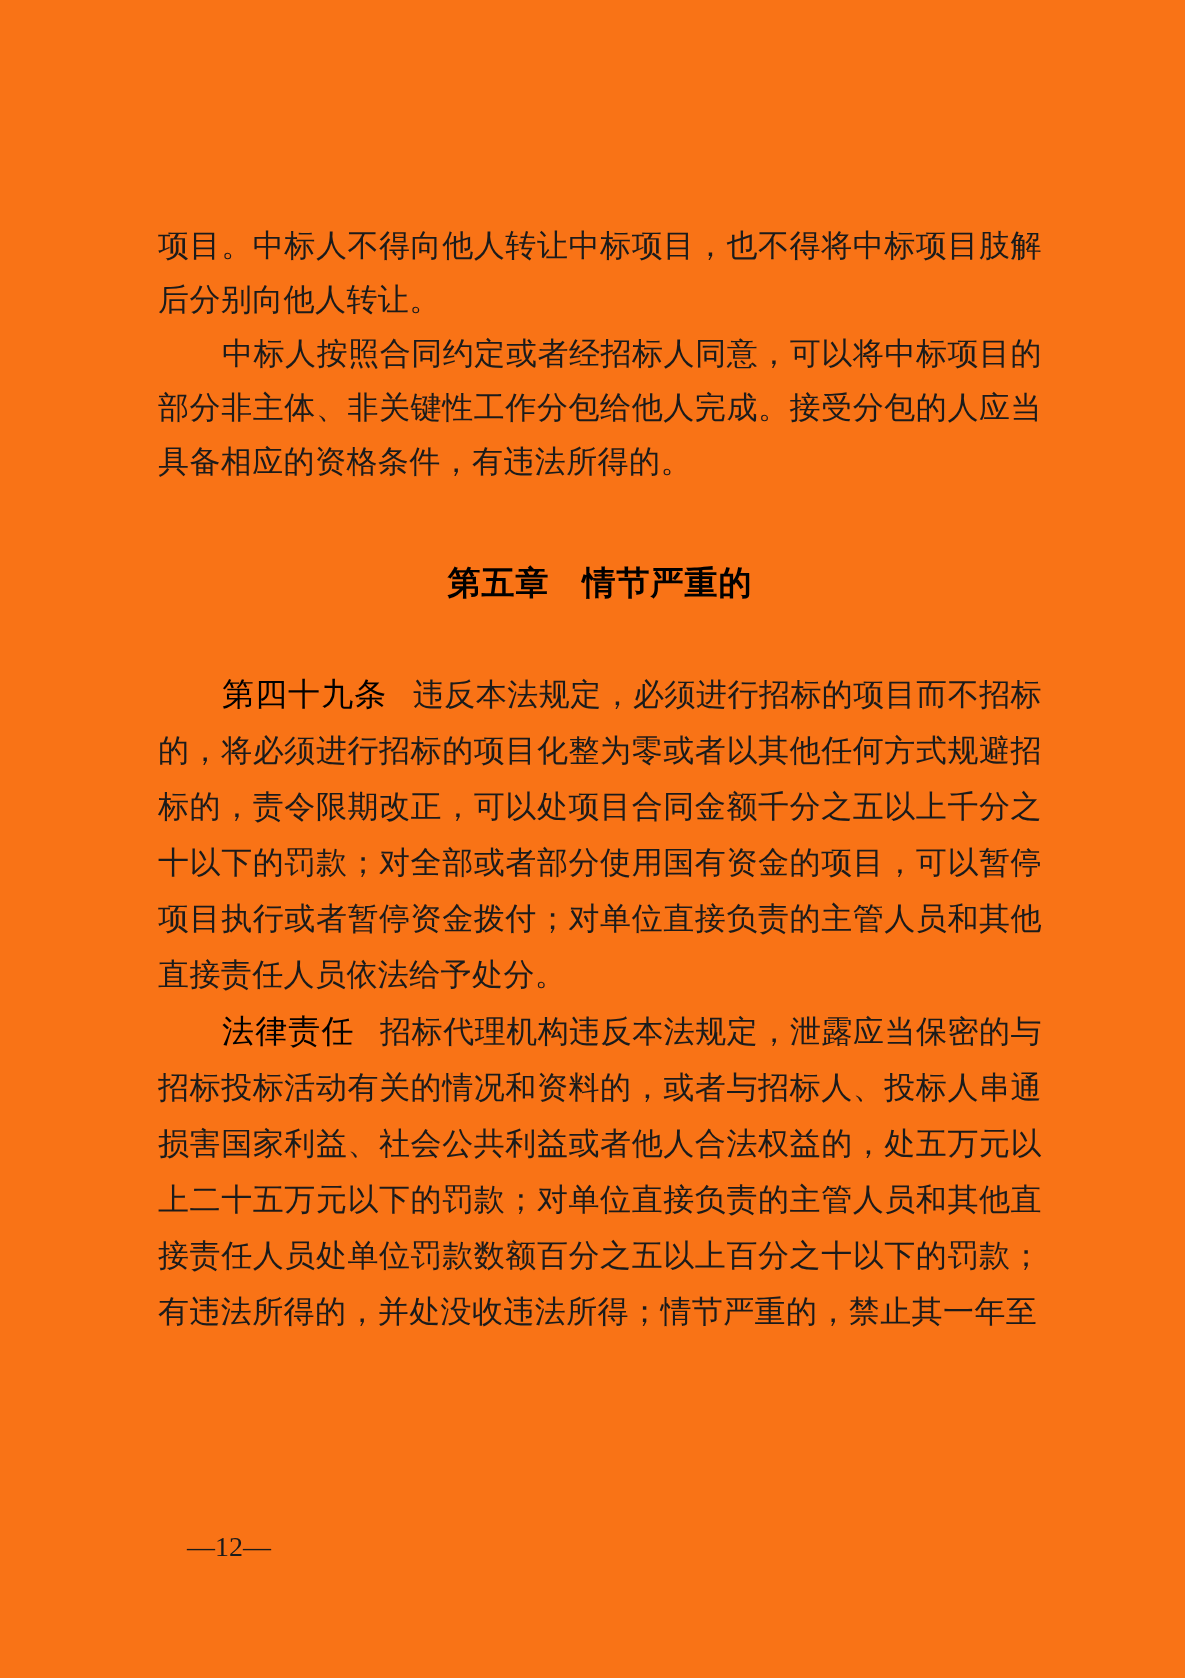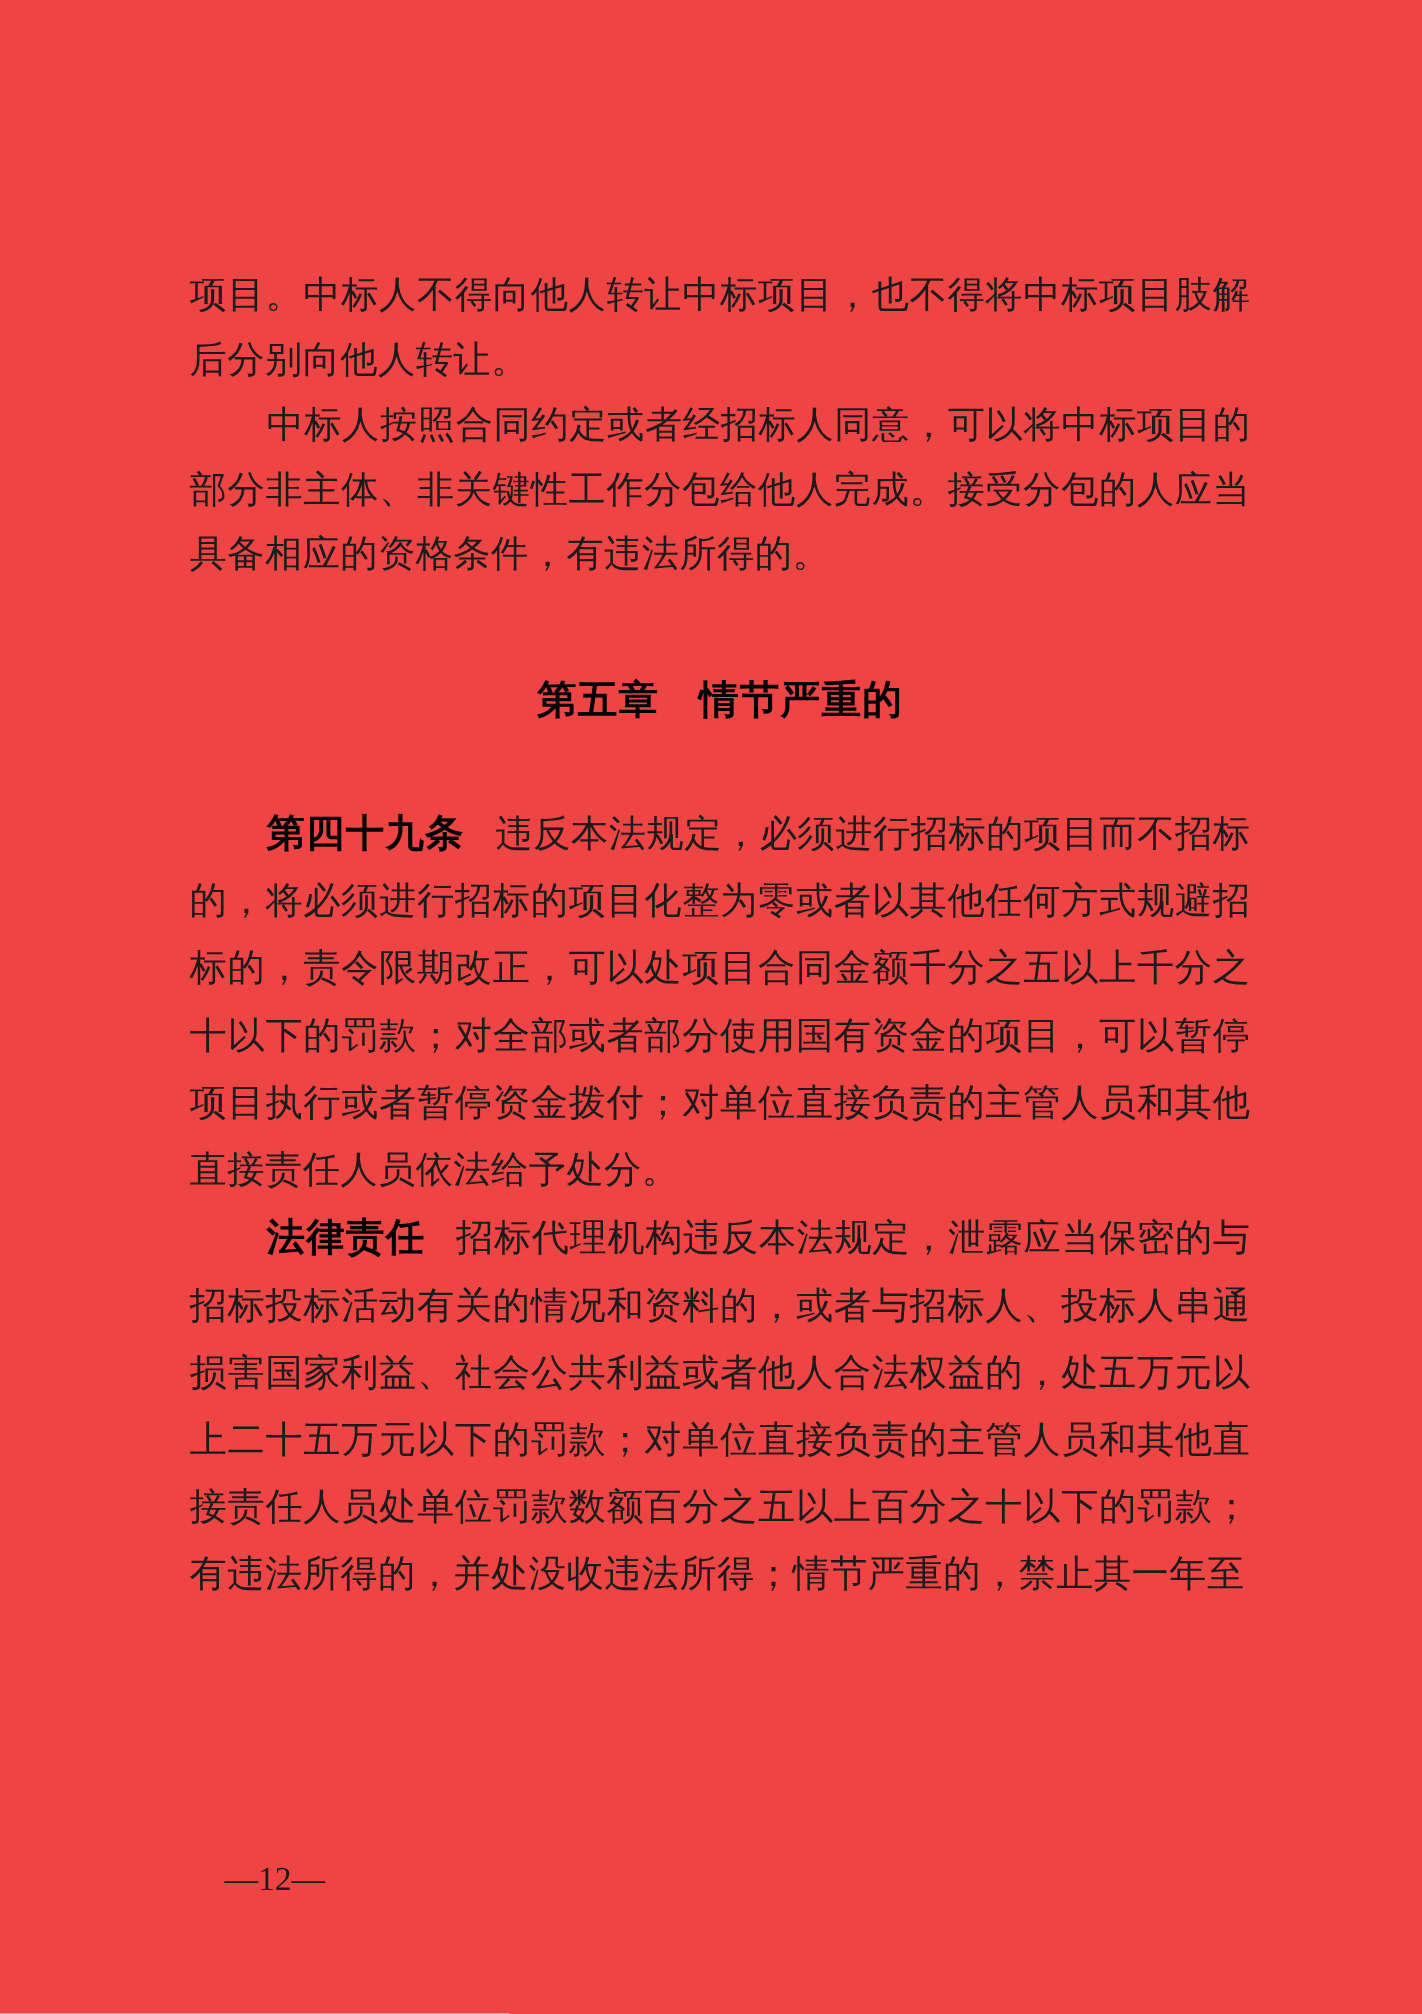--- a/index.html
+++ b/index.html
@@ -4,21 +4,21 @@
 <style>
   html, body {
     margin: 0;
     padding: 0;
     background: #e8e8e8;
   }
   .page {
     position: relative;
     width: 1185px;
     height: 1678px;
-    background: #ef4444;
+    background: #f97316;
     overflow: hidden;
     font-family: "Liberation Serif", serif;
     color: #1b1b1b;
   }
   .body-text {
     position: absolute;
     left: 158px;
     top: 219px;
     width: 884px;
     text-align: justify;
@@ -45,35 +45,34 @@
     line-height: 40px;
     color: #000000;
     letter-spacing: 1px;
   }
   .ch-num {
     margin-right: 1em;
     margin-top: 29px;
   }
   .art-num {
     font-family: "Liberation Sans", sans-serif;
-    font-weight: bold;
+    font-weight: normal;
     font-size: 32px;
     letter-spacing: 1px;
     color: #000000;
     margin-right: 0.8em;
   }
   .page-number {
     position: absolute;
     left: 187px;
     top: 1532px;
     font-size: 28px;
     line-height: 30px;
     color: #1b1b1b;
     letter-spacing: 0;
-    margin-top: 20px;
   }
 </style>
 </head>
 <body>
 
 <div class="page">
   <div class="body-text">
 
     <p class="para">项目。中标人不得向他人转让中标项目，也不得将中标项目肢解后分别向他人转让。</p>
 

